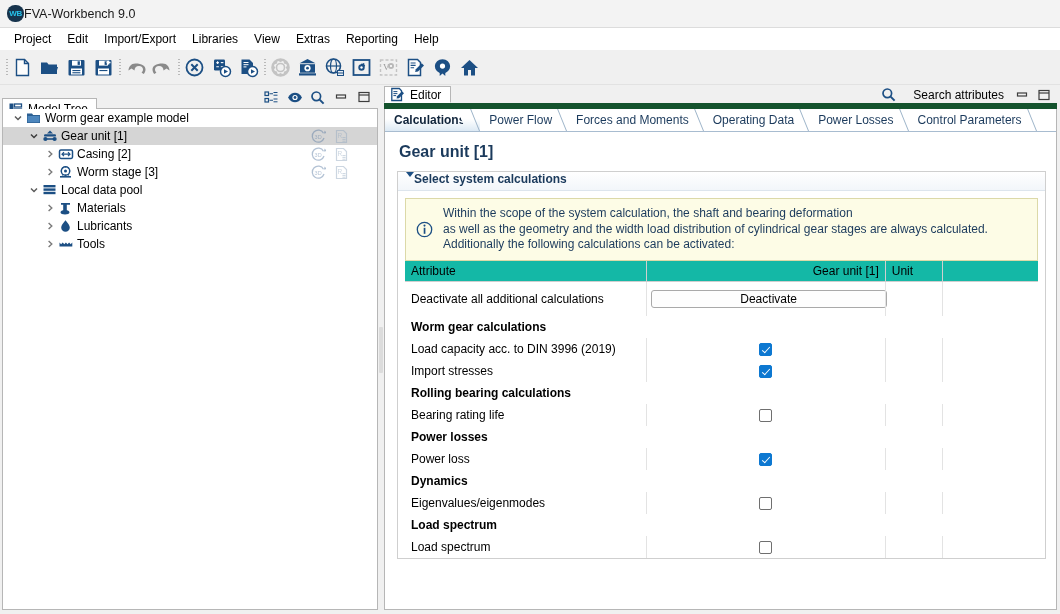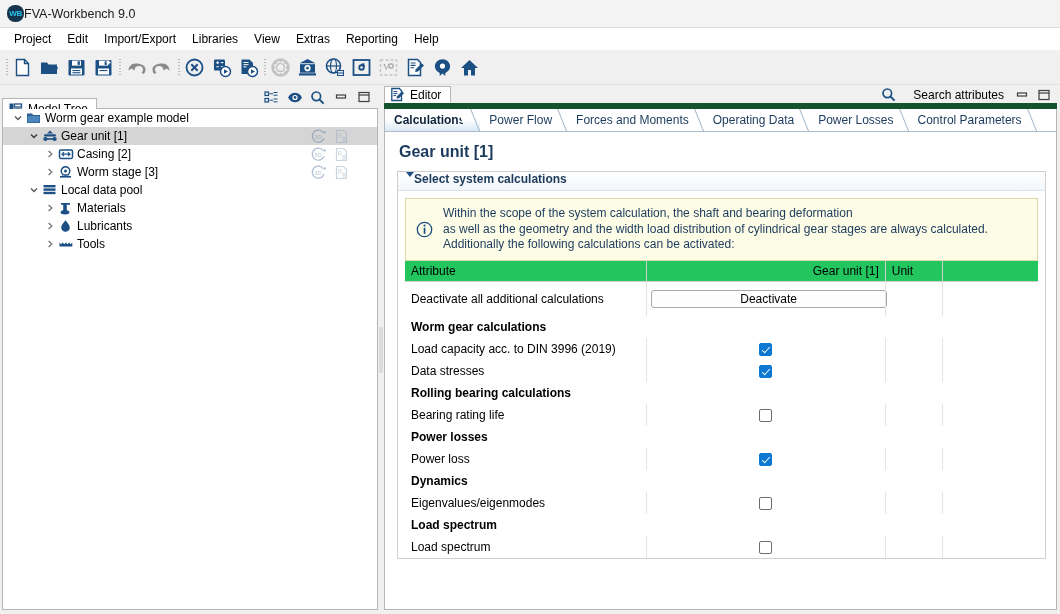--- a/index.html
+++ b/index.html
@@ -294,21 +294,21 @@
   table.attrs {
     width: 100%;
     border-collapse: collapse;
     table-layout: fixed;
     font-size: 12px;
   }
   table.attrs th {
     font-weight: normal;
     text-align: left;
     height: 21px;
-    background: #22c55e;
+    background: #14b8a6;
     border-right: 1px solid #cfcfcf;
     border-bottom: 1px solid #cfcfcf;
     padding: 0 6px;
     color: #000;
   }
   table.attrs th.num { text-align: right; }
   table.attrs th.last { border-right: none; }
   table.attrs td {
     height: 22px;
     padding: 0 6px;
@@ -899,21 +899,21 @@
                   <tr>
                     <td class="attrcell">Load capacity acc. to DIN 3996 (2019)</td>
                     <td class="ctr">
                       <span class="cbx on"></span>
                     </td>
                     <td></td>
                     <td class="last"></td>
                   </tr>
 
                   <tr>
-                    <td class="attrcell">Data stresses</td>
+                    <td class="attrcell">Import stresses</td>
                     <td class="ctr">
                       <span class="cbx on"></span>
                     </td>
                     <td></td>
                     <td class="last"></td>
                   </tr>
 
                   <tr class="grouprow">
                     <td class="group" colspan="4">Rolling bearing calculations</td>
                   </tr>

